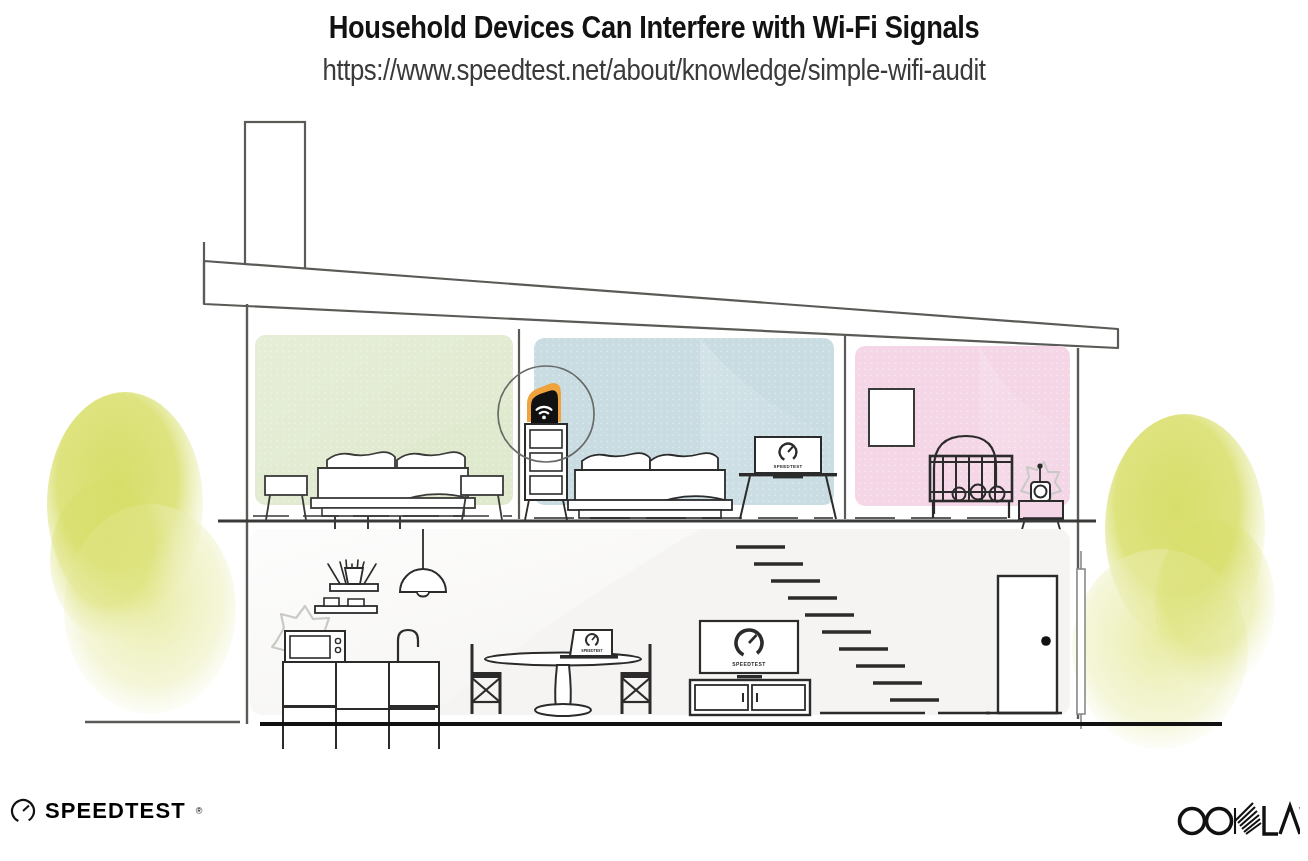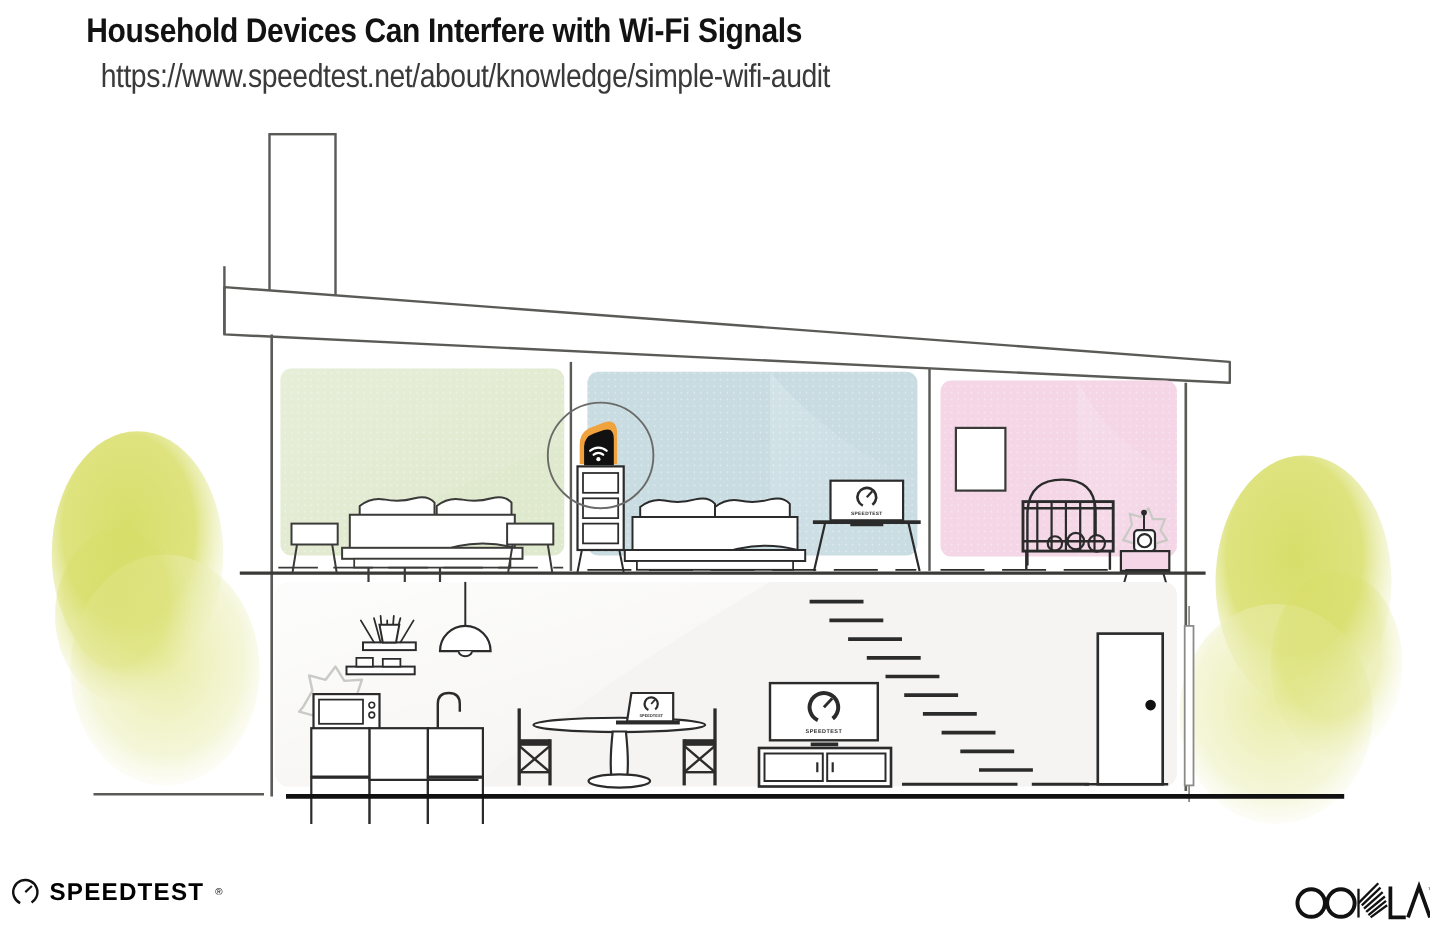--- a/index.html
+++ b/index.html
@@ -4,21 +4,21 @@
 <style>
   html,body{margin:0;padding:0;}
   body{
     width:1308px;height:861px;background:#ffffff;overflow:hidden;
     font-family:"Liberation Sans", sans-serif;
     -webkit-font-smoothing:antialiased;
   }
   .page{position:relative;width:1308px;height:861px;}
 
   
-  .header{position:absolute;left:0;top:0;width:1308px;}
+  .header{position:absolute;left:0;top:0;width:1308px;text-align:center;}
   .title{
     font-family:"Liberation Sans", sans-serif;
     font-weight:bold;font-size:31px;color:#121212;
     letter-spacing:-0.4px;margin:0;padding-top:10px;
     transform:scaleX(.88);transform-origin:center top;
   }
   .subtitle{
     font-family:"Liberation Sans", sans-serif;
     font-weight:400;font-size:30px;color:#3a3a3a;
     letter-spacing:-0.5px;margin:0;padding-top:7px;

